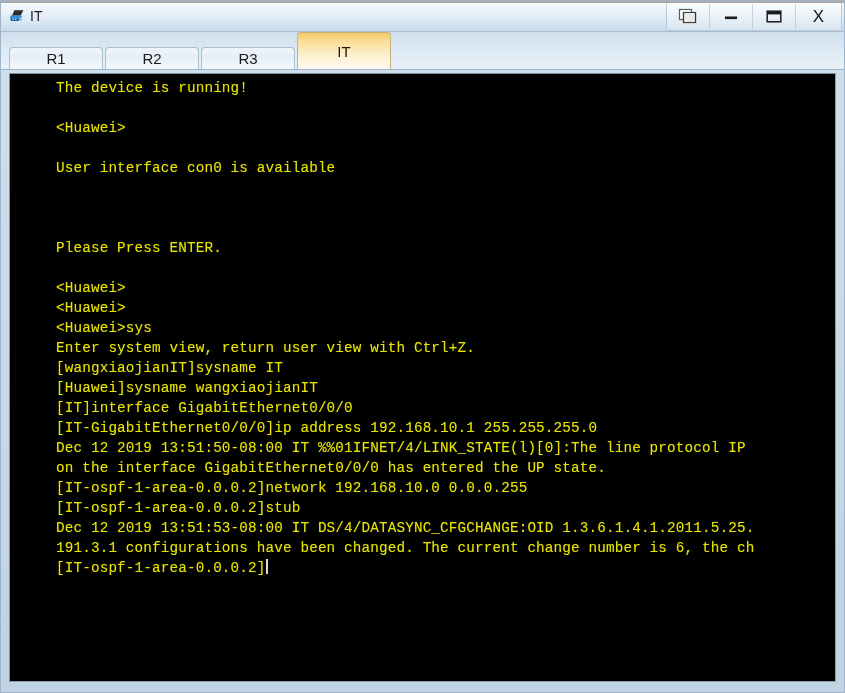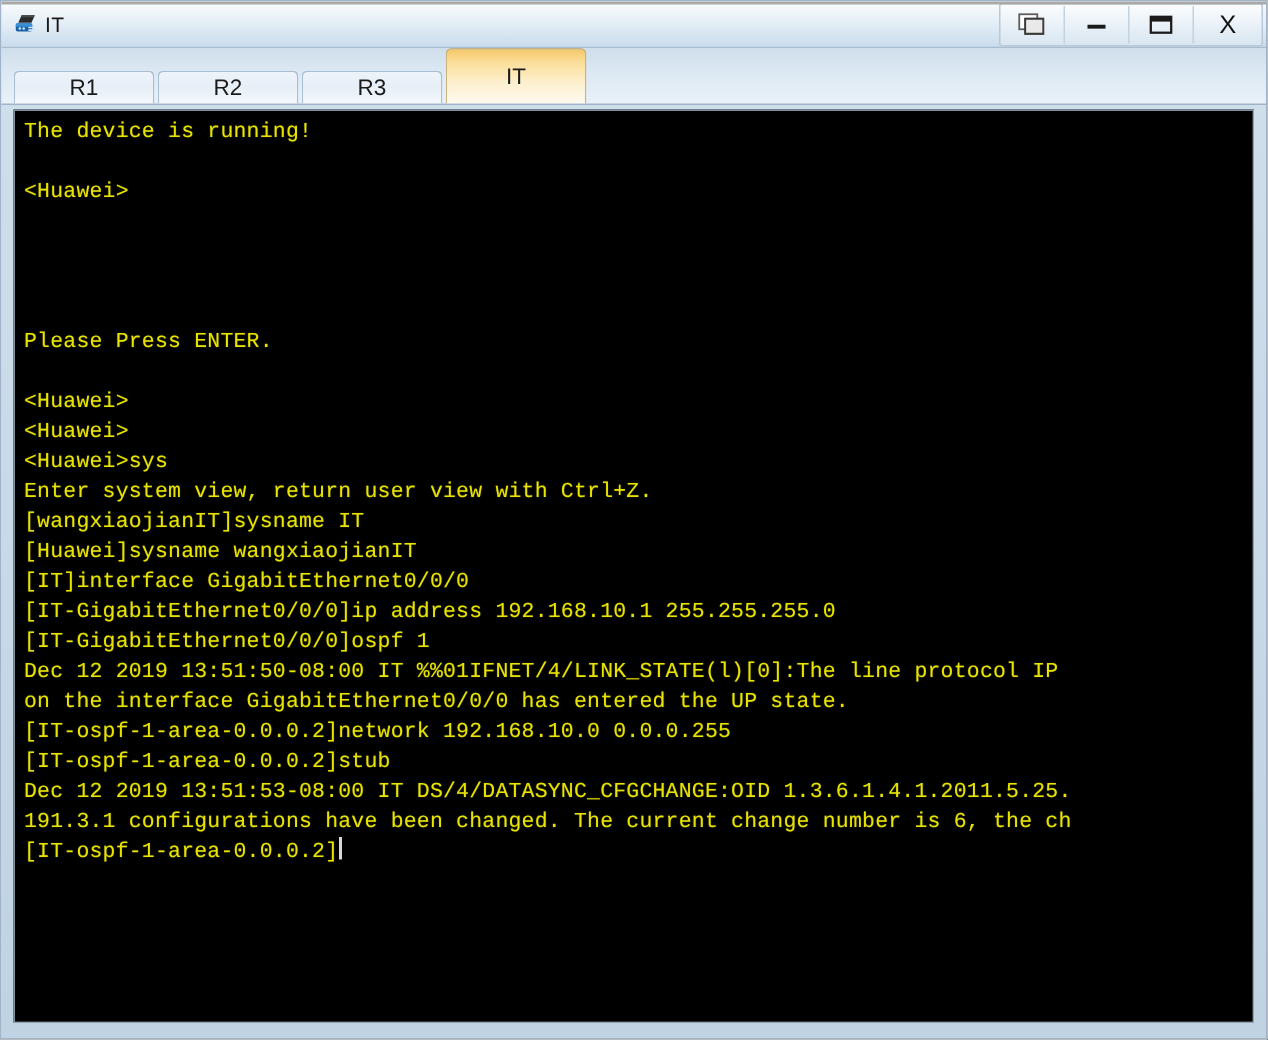--- a/index.html
+++ b/index.html
@@ -139,20 +139,21 @@
   #terminal-outer {
     flex: 1 1 auto;
     box-sizing: border-box;
     border-top: 1px solid #7f8f9e;
     border-left: 1px solid #7f8f9e;
     border-right: 1px solid #8fa0b0;
     border-bottom: 1px solid #8fa0b0;
     background: #000000;
     overflow: hidden;
     position: relative;
+    padding-left: 40px;
   }
   #terminal-screen {
     box-sizing: border-box;
     padding: 4px 4px 4px 6px;
     background: #000000;
     height: 100%;
     overflow: hidden;
   }
   .term-line {
     font-family: "Liberation Mono", "DejaVu Sans Mono", monospace;
@@ -240,34 +241,34 @@
   </div>
 
   <div id="terminal-frame">
     <div id="terminal-outer">
       <div id="terminal-screen">
 
       <div class="term-line">The device is running!</div>
           <div class="term-line blank">&nbsp;</div>
           <div class="term-line">&lt;Huawei&gt;</div>
           <div class="term-line blank">&nbsp;</div>
+          <div class="term-line">User interface con0 is available</div>
           <div class="term-line blank">&nbsp;</div>
           <div class="term-line blank">&nbsp;</div>
           <div class="term-line blank">&nbsp;</div>
           <div class="term-line">Please Press ENTER.</div>
           <div class="term-line blank">&nbsp;</div>
           <div class="term-line">&lt;Huawei&gt;</div>
           <div class="term-line">&lt;Huawei&gt;</div>
           <div class="term-line">&lt;Huawei&gt;sys</div>
           <div class="term-line">Enter system view, return user view with Ctrl+Z.</div>
           <div class="term-line">[wangxiaojianIT]sysname IT</div>
           <div class="term-line">[Huawei]sysname wangxiaojianIT</div>
           <div class="term-line">[IT]interface GigabitEthernet0/0/0</div>
           <div class="term-line">[IT-GigabitEthernet0/0/0]ip address 192.168.10.1 255.255.255.0</div>
-          <div class="term-line">[IT-GigabitEthernet0/0/0]ospf 1</div>
           <div class="term-line">Dec 12 2019 13:51:50-08:00 IT %%01IFNET/4/LINK_STATE(l)[0]:The line protocol IP</div>
           <div class="term-line">on the interface GigabitEthernet0/0/0 has entered the UP state.</div>
           <div class="term-line">[IT-ospf-1-area-0.0.0.2]network 192.168.10.0 0.0.0.255</div>
           <div class="term-line">[IT-ospf-1-area-0.0.0.2]stub</div>
           <div class="term-line">Dec 12 2019 13:51:53-08:00 IT DS/4/DATASYNC_CFGCHANGE:OID 1.3.6.1.4.1.2011.5.25.</div>
           <div class="term-line">191.3.1 configurations have been changed. The current change number is 6, the ch</div>
           <div class="term-line"><span>[IT-ospf-1-area-0.0.0.2]</span><span class="cursor-block"></span></div>
         </div>
     </div>
   </div>

